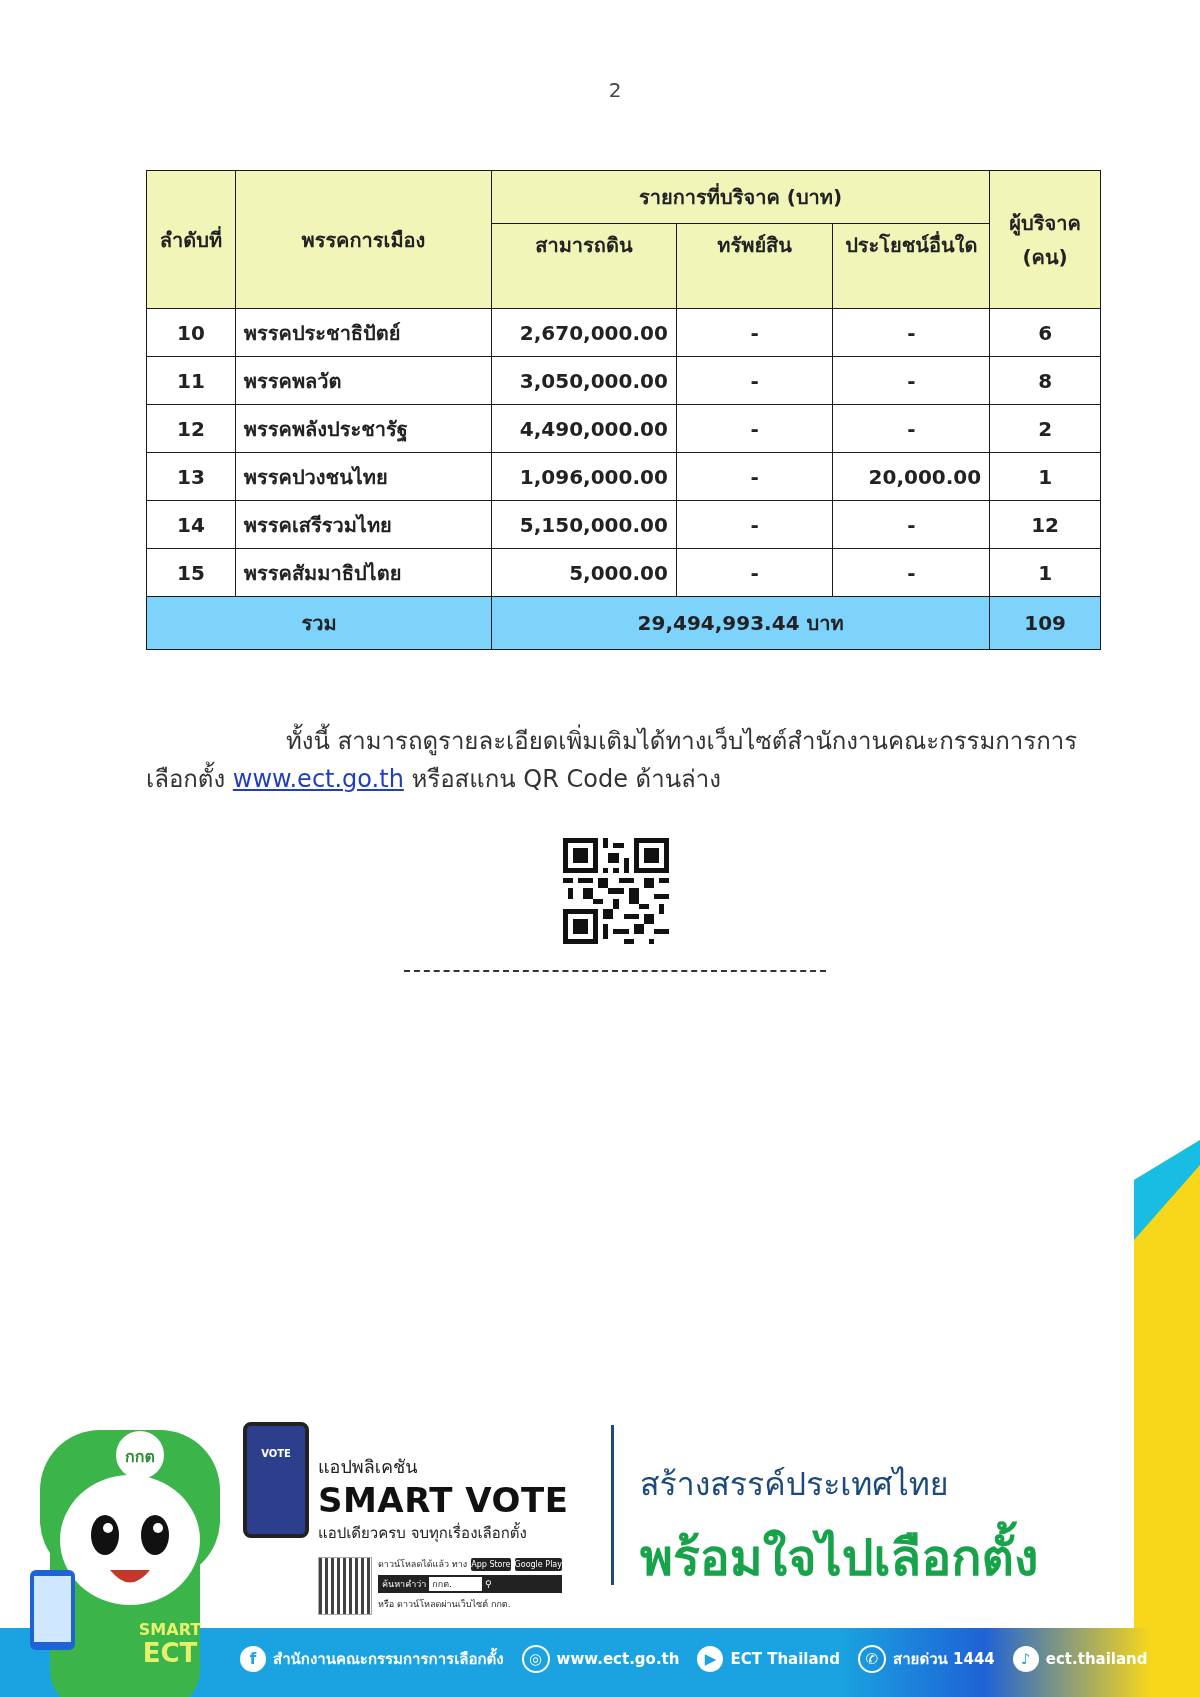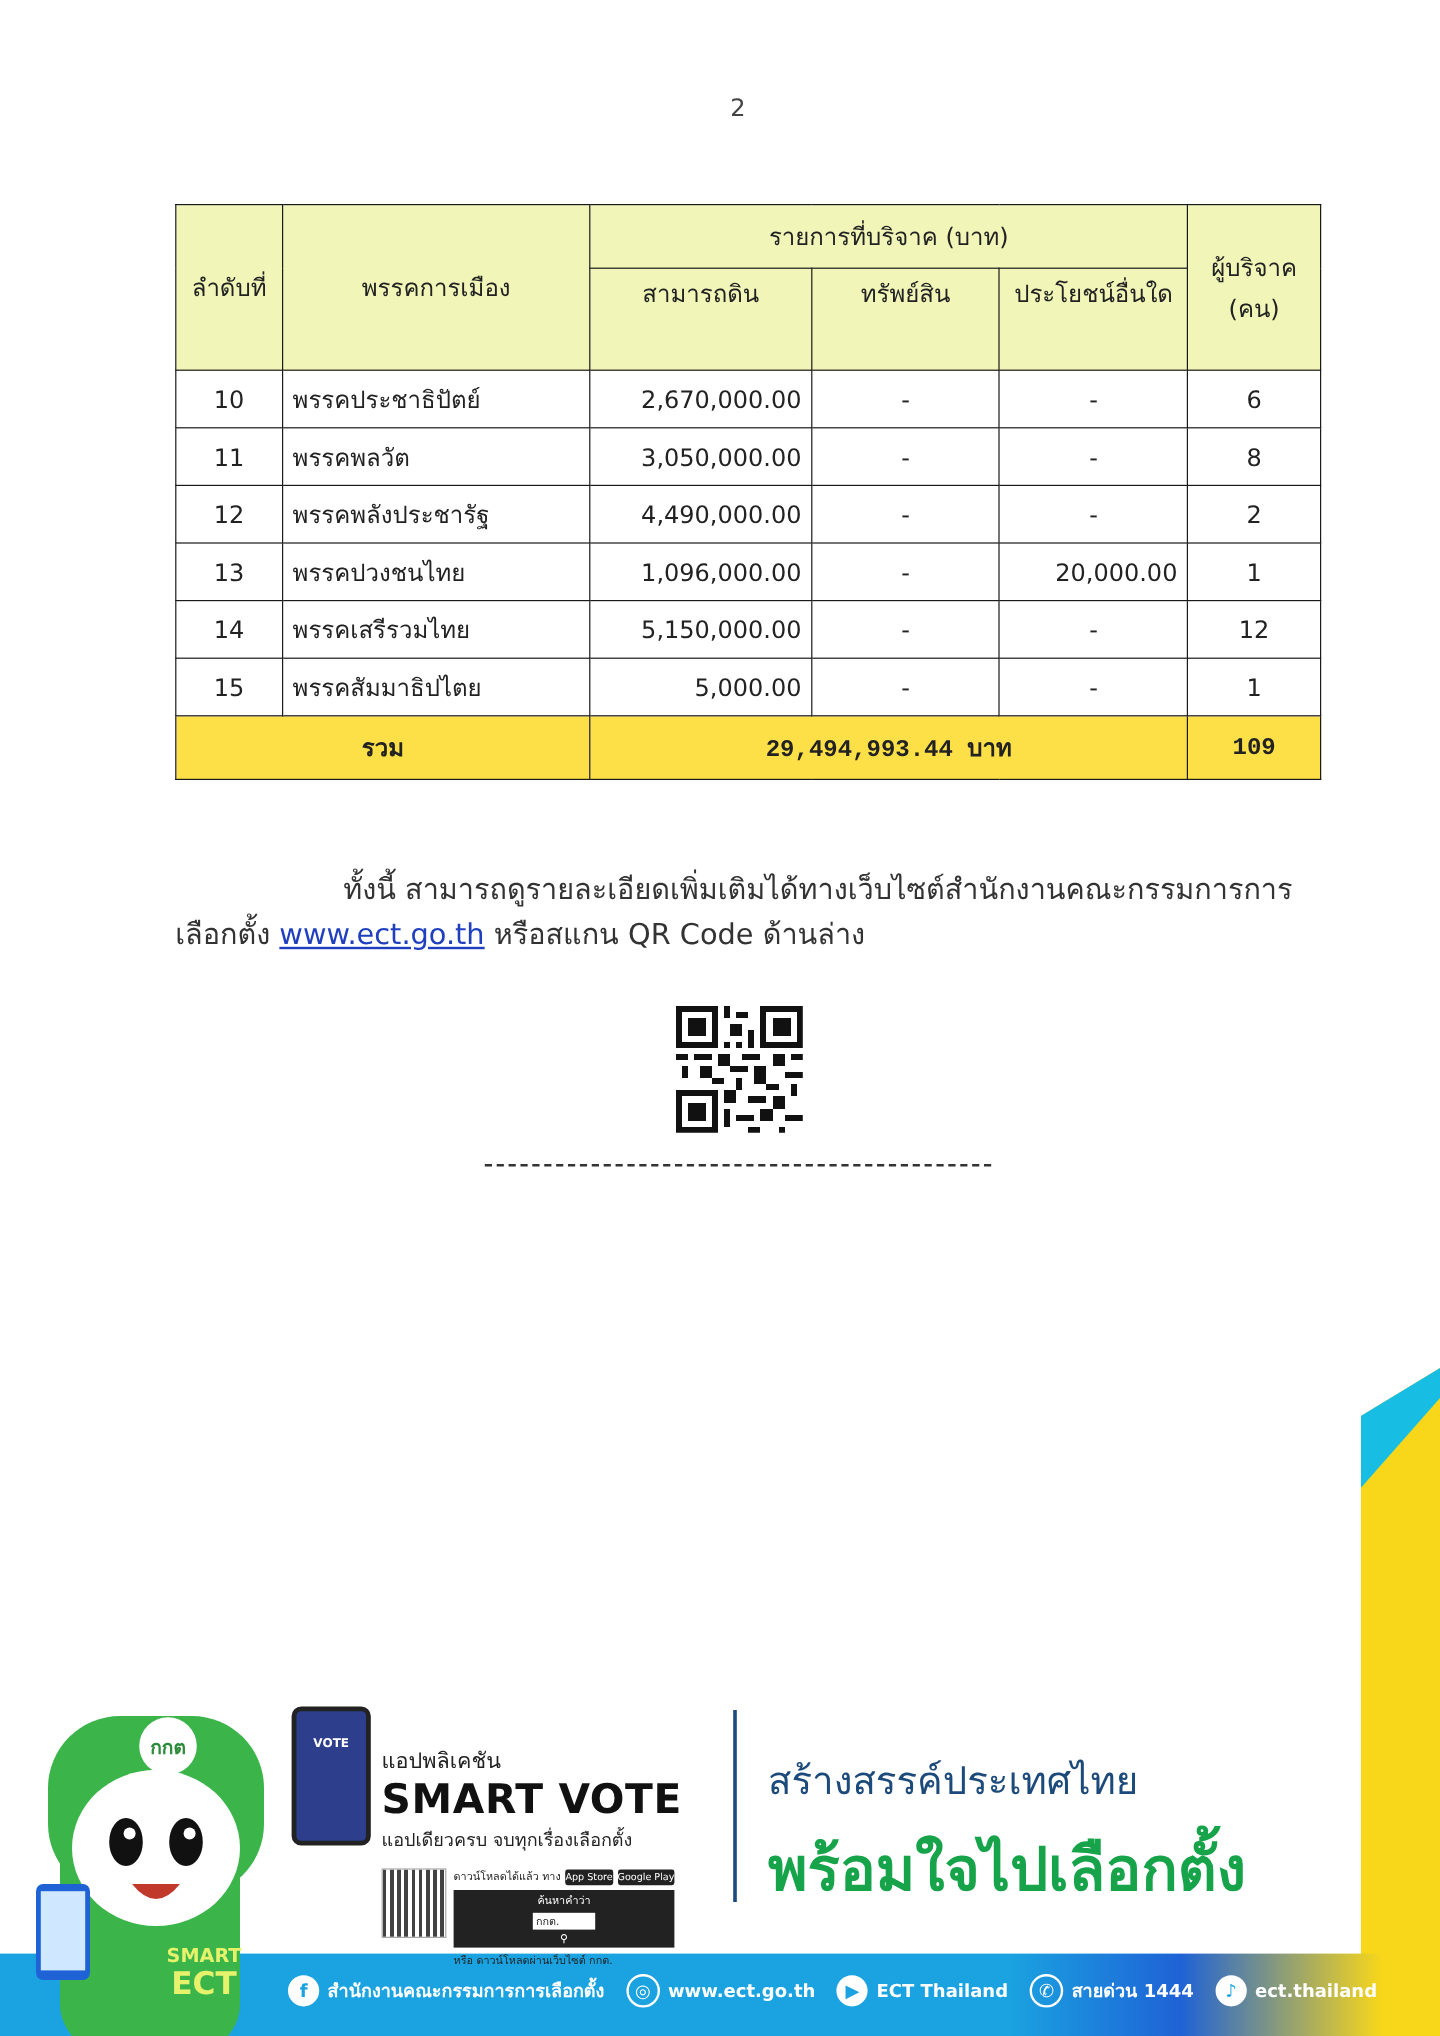--- a/index.html
+++ b/index.html
@@ -9,33 +9,33 @@
   }
   .page-number {
     position:absolute; top:78px; left:0; width:1230px; text-align:center;
     font-size:20px; color:#444;
   }
   table.donations {
     position:absolute; left:146px; top:170px; width:955px;
     border-collapse:collapse; font-size:20px;
   }
   table.donations td, table.donations th {
-    border:1.5px solid #1a1a1a; padding:0 8px; height:47px; color:#222; font-weight:normal;
+    border:1.5px solid #1a1a1a; padding:0 8px; height:47px; color:#222; font-weight:bold;
   }
   table.donations th { background:#f1f5b8; font-size:20px; line-height:34px; }
   table.donations thead tr.top th { height:52px; }
   table.donations thead tr.sub th { height:80px; vertical-align:top; padding-top:4px; }
   .c-no { width:72px; text-align:center; }
   .c-party { width:240px; text-align:left; }
   .c-money { width:168px; text-align:right; }
   .c-prop { width:140px; text-align:center; }
   .c-other { width:140px; text-align:center; }
   .c-other.num { text-align:right; }
   .c-donors { width:94px; text-align:center; }
-  tr.total td { background:#fde047; height:52px; font-weight:bold; text-align:center;font-family:Liberation Mono, monospace; }
+  tr.total td { background:#7dd3fc; height:52px; font-weight:bold; text-align:center; }
   .paragraph {
     position:absolute; left:146px; top:722px; width:935px;
     font-size:24px; line-height:38px; color:#333;
   }
   .paragraph .indent { display:inline-block; width:140px; }
   .paragraph a { color:#1f3fbf; text-decoration:underline; }
   .qr {
     position:absolute; left:563px; top:838px; width:106px; height:106px;
     background:#fff;
   }
@@ -80,21 +80,21 @@
   .app-block { position:absolute; left:318px; top:312px; width:260px; }
   .app-label { font-size:18px; color:#222; }
   .app-title { font-size:34px; font-weight:900; color:#111; letter-spacing:0.5px; line-height:38px; }
   .app-sub { font-size:15px; color:#222; margin-top:2px; }
   .app-dl { display:flex; gap:6px; margin-top:12px; }
   .app-qr { width:52px; height:56px; border:1px solid #999; background:
       repeating-linear-gradient(90deg,#222 0 3px,#fff 3px 6px), #fff; opacity:.85; }
   .app-dl-right { display:flex; flex-direction:column; gap:4px; font-size:9px; color:#222; }
   .store-row { display:flex; gap:4px; align-items:center; }
   .store-btn { background:#222; color:#fff; font-size:8px; padding:2px 0; border-radius:2px; }
-  .search-box { display:flex; align-items:center; background:#222; color:#fff; font-size:9px; padding:2px 4px; gap:3px;flex-direction:column; }
+  .search-box { display:flex; align-items:center; background:#222; color:#fff; font-size:9px; padding:2px 4px; gap:3px; }
   .search-box .in { background:#fff; color:#222; padding:0 30px 0 3px; }
   .v-divider { position:absolute; left:611px; top:285px; width:3px; height:160px; background:#1c4a7a; }
   .slogan1 { position:absolute; left:640px; top:318px; font-size:32px; color:#1c4a7a; }
   .slogan2 { position:absolute; left:640px; top:378px; font-size:50px; color:#16a34a; font-weight:bold;text-align:center; }
 </style>
 </head>
 <body>
 
 <div class="page-number">2</div>
 

